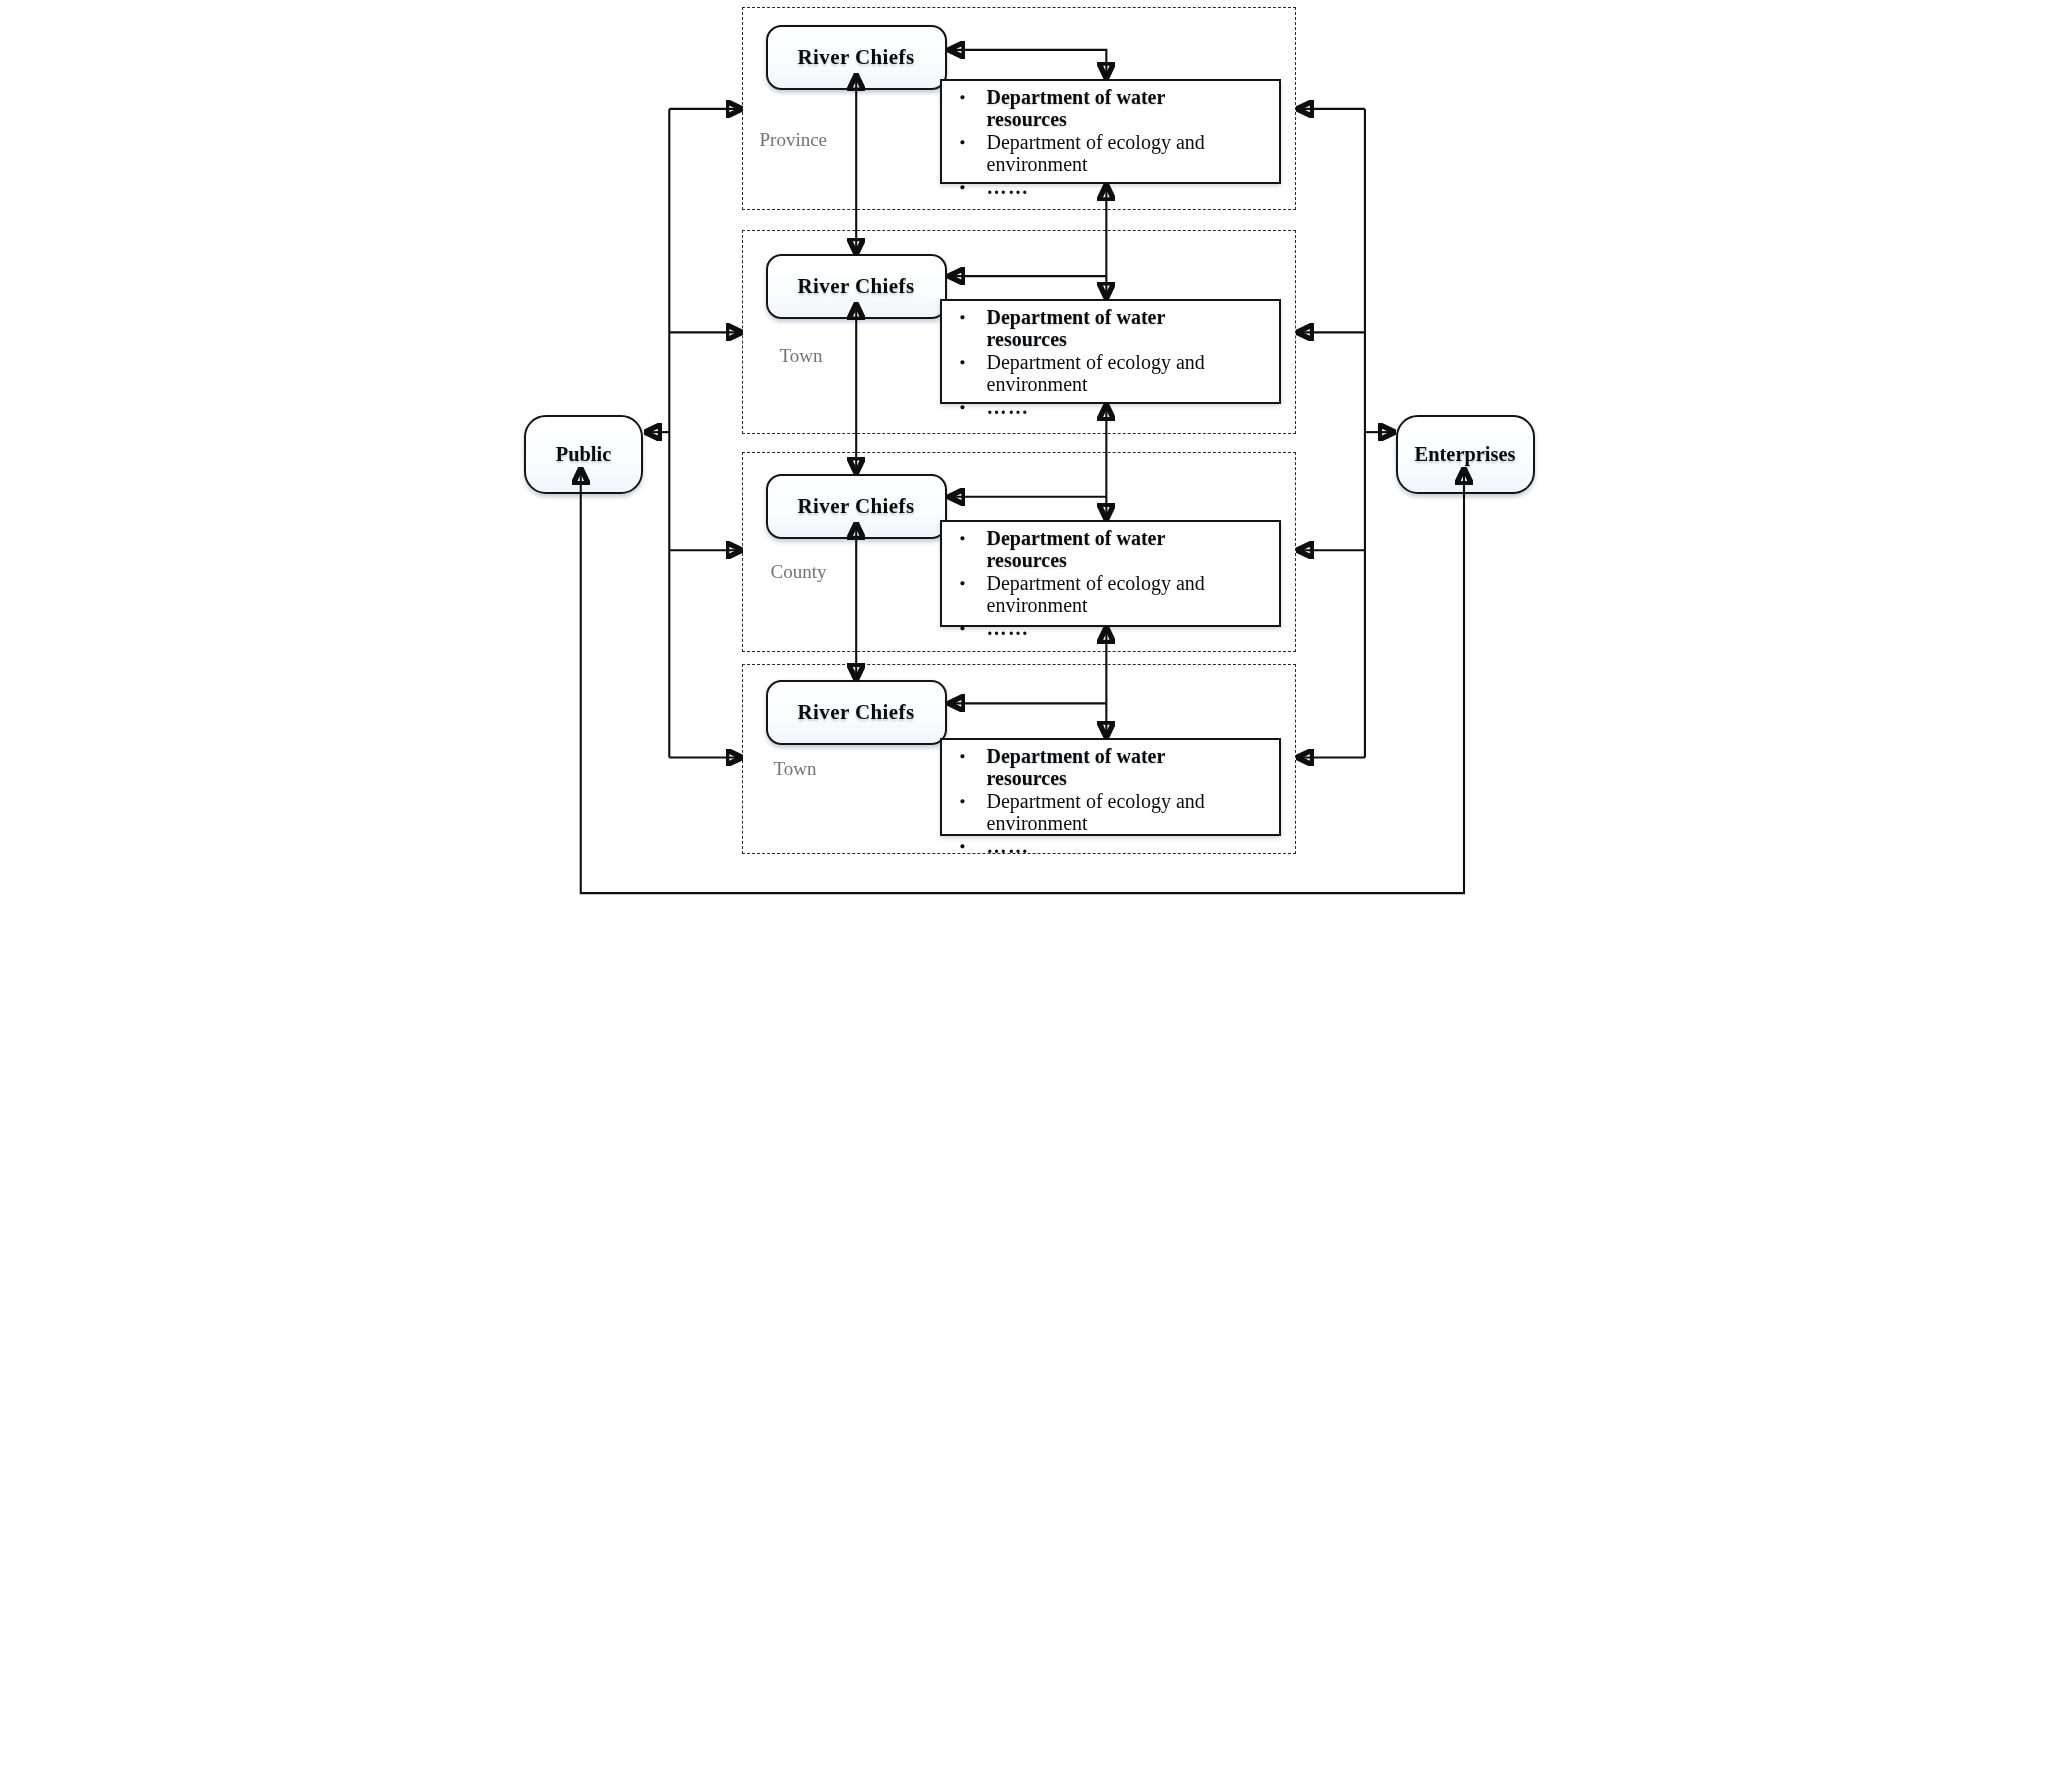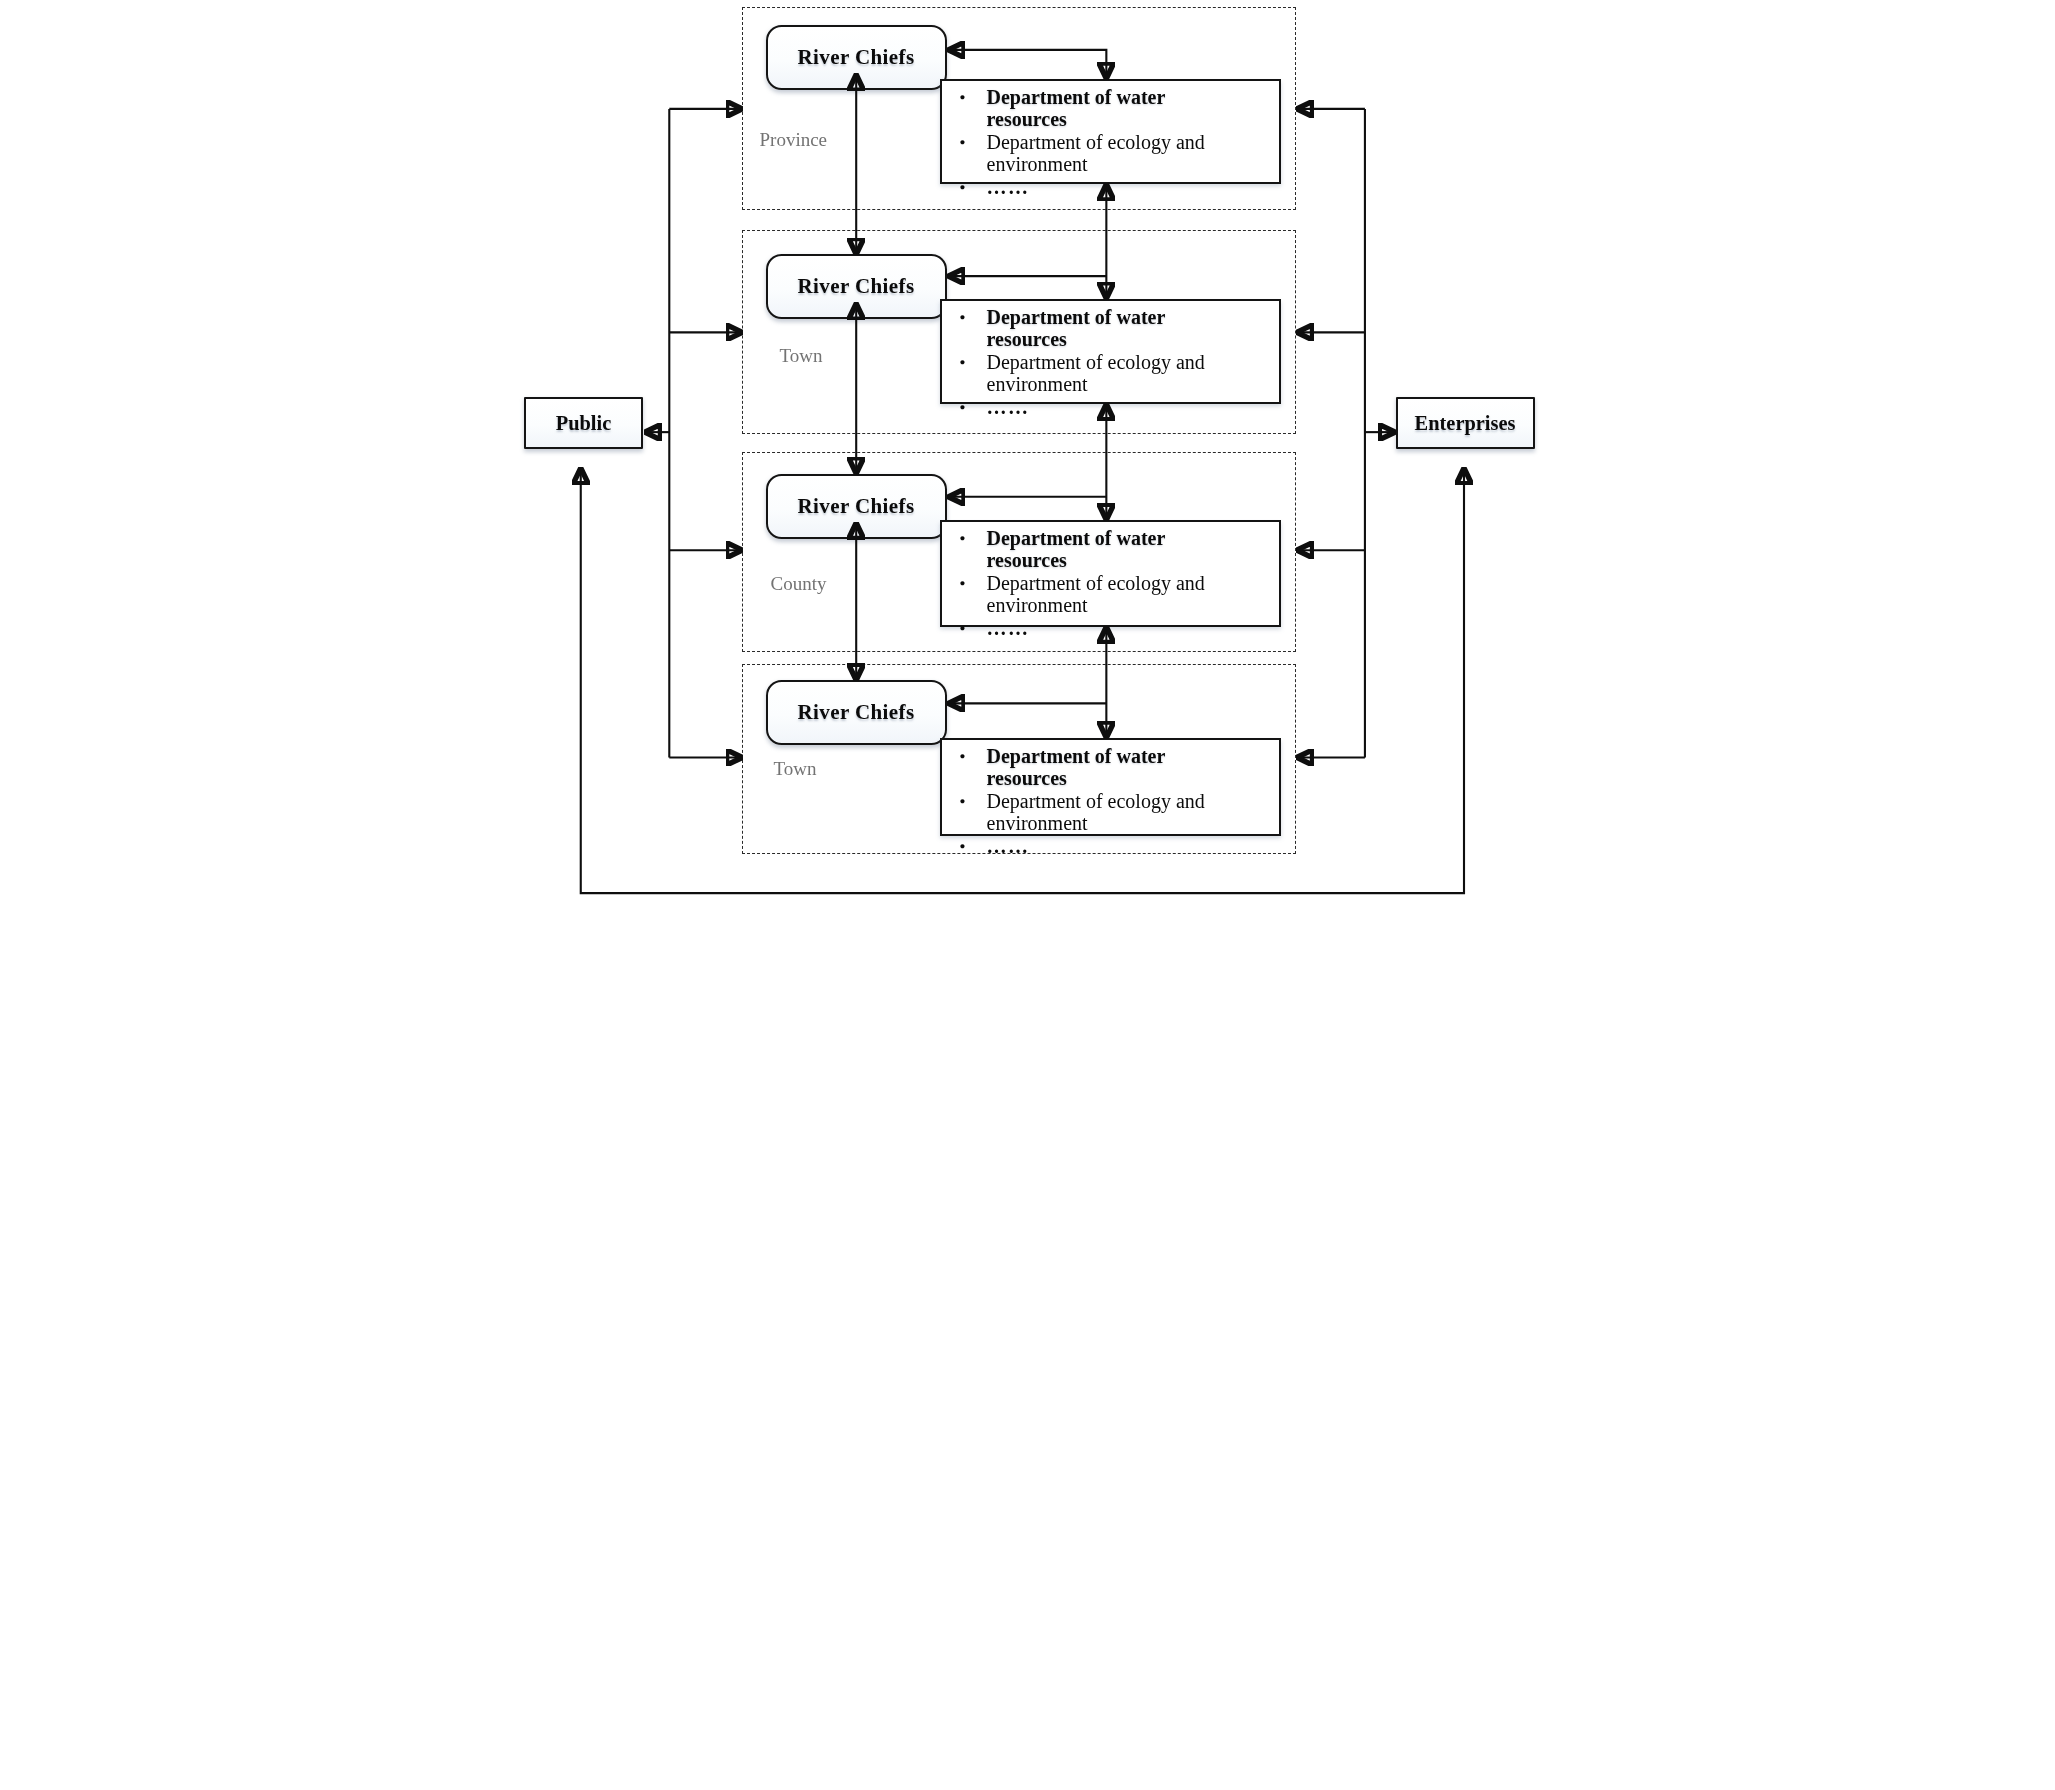--- a/index.html
+++ b/index.html
@@ -33,25 +33,25 @@
   .dept li{display:flex;align-items:flex-start;}
   .dept .bullet{flex:0 0 27px;font-size:9.8px;line-height:22.5px;color:#0b0b0b;}
   .dept .itext{font-size:20px;line-height:22.5px;max-width:247px;}
   .dept li.b1 .itext{font-weight:bold;text-shadow:0 1.4px 2.1px rgba(150,162,180,0.45);}
   .dept li.b3 .itext{font-weight:bold;letter-spacing:1.4px;}
 
   
   .lvl-label{position:absolute;font-size:19px;color:#737373;}
   #lab0{left:246px;top:129px;}
   #lab1{left:266px;top:345px;}
-  #lab2{left:257px;top:573px;}
+  #lab2{left:257px;top:561px;}
   #lab3{left:260px;top:758px;text-align:center;}
 
   
-  .actor{position:absolute;top:397px;height:52px;border:2.1px solid #141414;border-radius:1px;
+  .actor{position:absolute;top:415px;height:79px;border:2.1px solid #141414;border-radius:22px;
          background:linear-gradient(180deg,#ffffff 0%,#fbfdfe 55%,#f1f5fa 100%);
          box-shadow:0 2.8px 4.2px rgba(130,145,165,0.45);
          display:flex;align-items:center;justify-content:center;box-sizing:border-box;}
   #public{left:10.5px;width:119px;}
   #enterprises{left:882px;width:139px;}
   .actor span{font-weight:bold;font-size:20.4px;text-shadow:0 2.1px 2.1px rgba(150,162,180,0.5);}
 
   
   #wires{position:absolute;left:0;top:0;width:1028px;height:898px;pointer-events:none;}
   #wires path{stroke:#0e0e0e;stroke-width:3;fill:none;}

